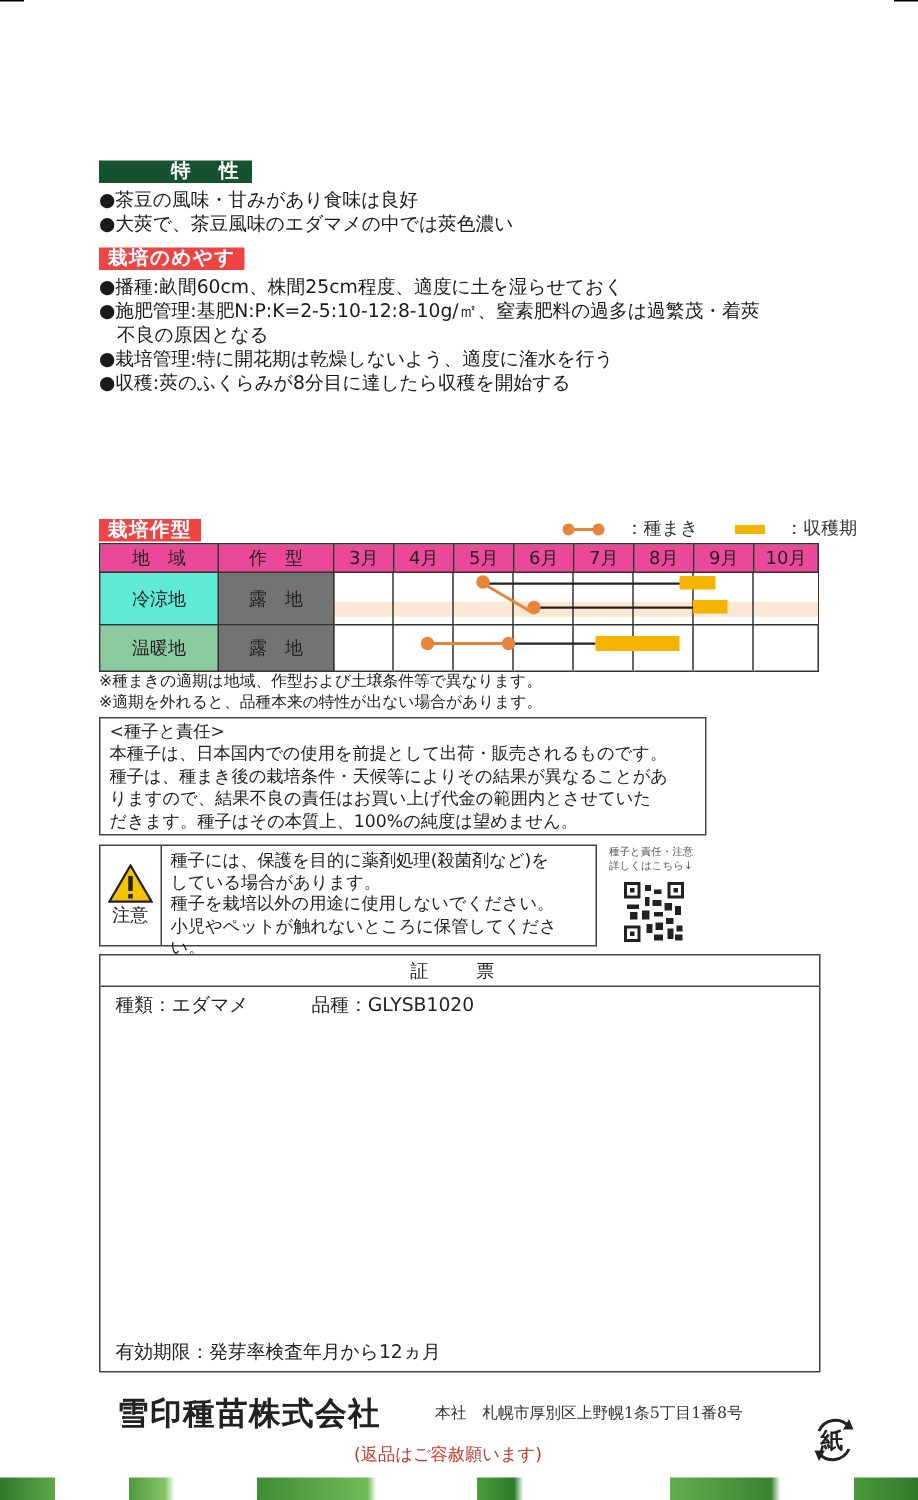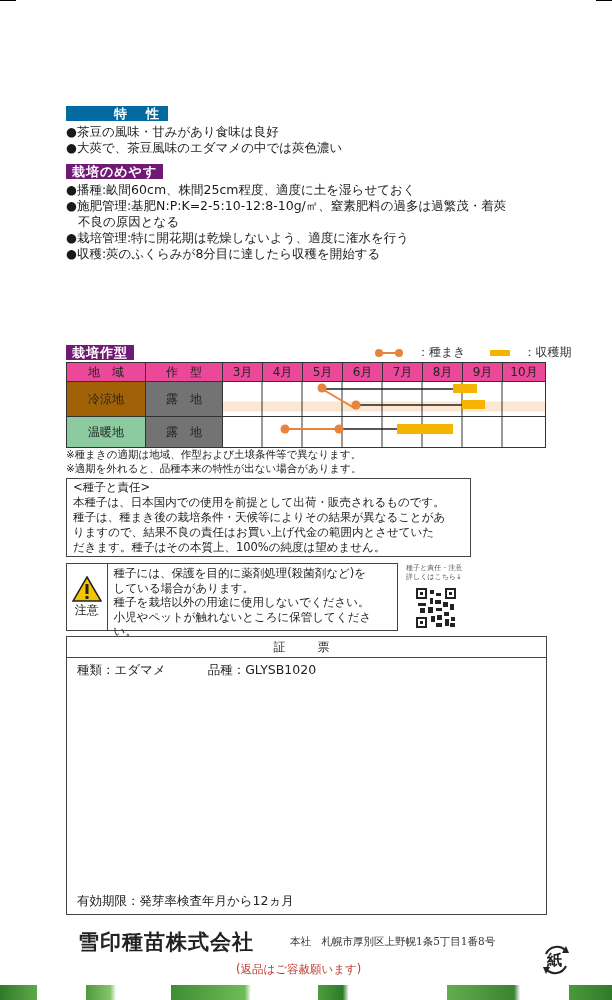--- a/index.html
+++ b/index.html
@@ -3,38 +3,38 @@
 <meta charset="utf-8">
 <style>
   html,body{margin:0;padding:0;}
   body{width:612px;height:1000px;position:relative;background:#fff;overflow:hidden;
        font-family:"DejaVu Sans","Liberation Sans",sans-serif;color:#222;}
   .abs{position:absolute;}
   .crop-l{left:0;top:0;width:16px;height:1px;background:#000;}
   .crop-r{right:0;top:0;width:16px;height:1px;background:#000;}
 
   .sec-label{color:#fff;font-weight:bold;font-size:13px;line-height:16px;padding:0 6px;letter-spacing:3px;}
-  .lbl-blue{background:#0369a1;padding-left:48px;}
-  .lbl-pink{background:#701a75;letter-spacing:1px;}
+  .lbl-blue{background:#14532d;padding-left:48px;}
+  .lbl-pink{background:#ef4444;letter-spacing:1px;}
   .bullet-list{font-size:12.5px;line-height:16px;color:#1a1a1a;}
   .bullet-list .li{white-space:nowrap;}
   .bullet-list .cont{padding-left:12px;}
 
   
   .legend{font-size:12px;color:#333;display:flex;align-items:center;gap:14px;}
   .leg-sow{display:inline-block;position:relative;width:28px;height:10px;}
   .leg-sow::before{content:"";position:absolute;left:4px;right:4px;top:4px;height:2px;background:#e8833a;}
   .leg-sow .d1,.leg-sow .d2{position:absolute;top:1px;width:8px;height:8px;border-radius:50%;background:#e8833a;}
   .leg-sow .d1{left:0}.leg-sow .d2{right:0}
   .leg-harv{display:inline-block;width:20px;height:6px;background:#f5b400;margin-left:10px;}
 
   table.sched{border-collapse:collapse;font-size:12px;table-layout:fixed;}
   table.sched td{border:1px solid #333;text-align:center;height:30px;padding:0;}
   table.sched tr.head td{background:#ec4899;height:18px;}
-  .reg-cool{background:#a16207;}
+  .reg-cool{background:#5eead4;}
   .reg-warm{background:#8ccaa0;}
   .type-cell{background:#737373;}
 
   .note{font-size:10.5px;line-height:14px;color:#222;white-space:nowrap;}
   .box{border:1.5px solid #444;}
   .resp{font-size:11.5px;line-height:15px;padding:1px 6px;}
   .caution{display:flex;}
   .caution .ic{width:32px;border-right:1.5px solid #444;display:flex;flex-direction:column;align-items:center;justify-content:center;font-size:12px;padding:2px 4px;}
   .caution .tx{font-size:11.5px;line-height:14.5px;padding:2px 6px;}
   .qr-cap{font-size:7px;line-height:9px;color:#555;}

